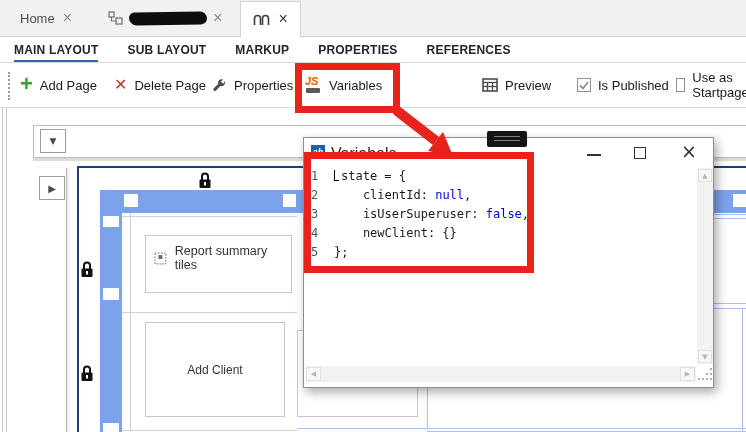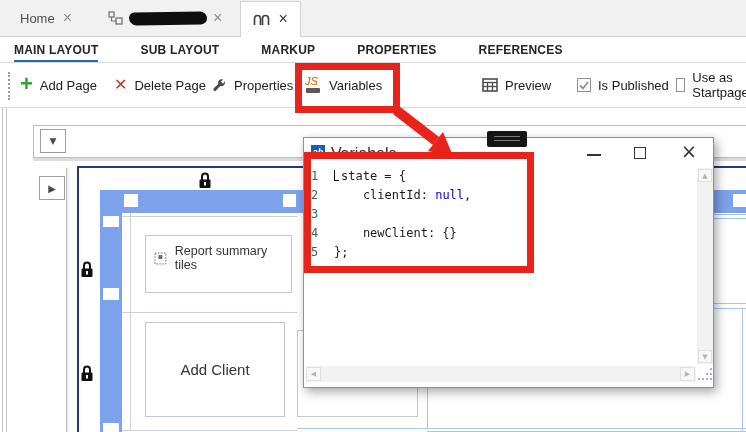--- a/index.html
+++ b/index.html
@@ -12,54 +12,54 @@
   .tab { display:flex; align-items:center; gap:8px; font-size:13px; color:#4d4d4d; padding:0 10px; height:36px; cursor:default; }
   .tab .x { color:#8d8d8d; font-size:16px; line-height:1; }
   .tab.first { margin-left:10px; }
   .tab.redacted { margin-left:16px; gap:6px; }
   .scribble { width:78px; height:13px; background:#0e0e0e; border-radius:6px 8px 7px 9px; transform:rotate(-1deg); }
   .tab.active { background:#fff; border:1px solid #d2d2d2; border-bottom:none; height:36px; margin-top:1px; z-index:2; color:#2e78c4; margin-left:8px; padding:0 12px; }
   .tab.active .x { color:#3b3b3b; }
   .booksvg, .sitemapsvg { display:block; }
 
   
-  .ribbon { position:absolute; left:0; top:37px; width:746px; height:25px; background:#fff; display:flex; align-items:flex-start; padding:6px 0 0 14px; gap:42px; }
+  .ribbon { position:absolute; left:0; top:37px; width:746px; height:25px; background:#fff; display:flex; align-items:flex-start; padding:6px 0 0 14px; gap:29px; }
   .rtab { font-size:12px; font-weight:700; color:#242424; letter-spacing:.2px; padding-bottom:3px; }
   .rtab.active { border-bottom:3px solid #2a66ad; }
 
   
   .toolbar { position:absolute; left:0; top:62px; width:746px; height:46px; background:#fff; border-top:1px solid #dadada; border-bottom:1px solid #dadada; }
   .grip { position:absolute; left:8px; top:9px; height:28px; width:0; border-left:2px dotted #9a9a9a; }
   .titem { position:absolute; top:0; height:44px; display:flex; align-items:center; gap:7px; font-size:13px; color:#1b1b1b; }
   .cbox { width:14px; height:14px; background:#fff; border:1px solid #8f8f8f; display:flex; align-items:center; justify-content:center; }
   .plus-ic { font-size:22px; font-weight:700; color:#35a42c; line-height:1; margin-top:-3px; }
   .delx-ic { font-size:16px; font-weight:700; color:#bb3626; line-height:1; }
   .js-ic { width:17px; height:16px; position:relative; }
   .js-ic .base { position:absolute; left:1px; bottom:0; width:14px; height:5px; background:#5a5a5a; border-radius:1px; }
-  .js-ic .txt { position:absolute; left:0; top:-2px; font-size:11px; font-weight:400; font-style:italic; color:#e07c1f; text-shadow:0 0 0 #e07c1f; }
+  .js-ic .txt { position:absolute; left:0; top:-2px; font-size:11px; font-weight:700; font-style:italic; color:#e07c1f; text-shadow:0 0 0 #e07c1f; }
 
   
   .vline1 { position:absolute; left:2px; top:108px; width:0; height:324px; border-left:1px solid #c6c6c6; }
   .vline2 { position:absolute; left:6px; top:108px; width:0; height:324px; border-left:1px solid #c6c6c6; }
   .dropbar { position:absolute; left:33px; top:125px; width:713px; height:33px; background:#fff; border:1px solid #bcbcbc; border-right:none; }
   .dropbar-shadow { position:absolute; left:33px; top:158px; width:713px; height:3px; background:#dcdcdc; }
   .sqbtn { position:absolute; width:26px; height:24px; background:#fff; border:1px solid #9d9d9d; display:flex; align-items:center; justify-content:center; font-family:"DejaVu Sans",sans-serif; color:#4a4a4a; }
   .leftstrip { position:absolute; left:33px; top:168px; width:34px; height:264px; background:#fff; border-right:1px solid #b9b9b9; box-shadow:2px 0 2px rgba(0,0,0,.08); }
 
   
   .canvas { position:absolute; left:77px; top:166px; width:669px; height:266px; background:#fff; border-top:2px solid #1e3e74; border-left:2px solid #1e3e74; }
   .layer { position:absolute; left:0; top:0; width:746px; height:432px; pointer-events:none; }
   .layer > * { pointer-events:auto; }
   .bluebar { background:#7da2ec; position:absolute; }
   .handle { position:absolute; background:#fff; }
   .gline { position:absolute; background:#ccd0d8; }
   .bline { position:absolute; background:#a9c2f0; }
   .wbox { position:absolute; border:1px solid #c3c6cf; background:#fff; font-size:12.5px; color:#333; }
   .wbox .inner { display:flex; align-items:center; gap:8px; padding:8px 0 0 8px; }
-  .wbox.center { display:flex; align-items:center; justify-content:center; font-size:15px; }
+  .wbox.center { display:flex; align-items:center; justify-content:center; font-size:12px; }
 
   
   .dialog { position:absolute; left:303px; top:137px; width:411px; height:251px; background:#fff; border:1px solid #8f8f8f; box-shadow:3px 4px 10px rgba(0,0,0,.35); z-index:10; }
   .dlg-title { position:absolute; left:0; top:0; width:100%; height:27px; background:#fff; }
   .dlg-ic { position:absolute; left:7px; top:7px; width:14px; height:14px; background:#1263b1; color:#fff; font-size:9px; font-weight:700; font-style:italic; display:flex; align-items:center; justify-content:center; }
   .dlg-text { position:absolute; left:27px; top:7px; font-size:16px; color:#2c2c2c; }
   .dlg-min { position:absolute; left:283px; top:16px; width:14px; height:2px; background:#333; }
   .dlg-max { position:absolute; left:330px; top:9px; width:12px; height:12px; border:1.5px solid #333; background:#fff; }
   .dlg-close { position:absolute; left:374px; top:2px; width:22px; height:22px; font-size:19px; color:#333; text-align:center; line-height:22px; font-family:"DejaVu Sans",sans-serif; }
   .editor { position:absolute; left:0; top:28px; width:392px; height:198px; background:#fff; font-family:"DejaVu Sans Mono","Liberation Mono",monospace; font-size:12px; }
@@ -231,21 +231,21 @@
     <span class="dlg-ic">ab</span>
     <span class="dlg-text">Variabels</span>
     <span class="dlg-min"></span>
     <span class="dlg-max"></span>
     <span class="dlg-close">×</span>
   </div>
   <span class="indent-guide"></span>
   <div class="editor" id="editor-lines">
       <div class="code-row"><span class="ln">1</span><span class="codetxt"><span class="caret"></span><span>state = {</span></span></div>
       <div class="code-row"><span class="ln">2</span><span class="codetxt"><span>    clientId: </span><span class="kw">null</span><span>,</span></span></div>
-      <div class="code-row"><span class="ln">3</span></div>
+      <div class="code-row"><span class="ln">3</span><span class="codetxt"><span>    isUserSuperuser: </span><span class="kw">false</span><span>,</span></span></div>
       <div class="code-row"><span class="ln">4</span><span class="codetxt"><span>    newClient: {}</span></span></div>
       <div class="code-row"><span class="ln">5</span><span class="codetxt"><span>};</span></span></div>
     </div>
   <div class="vscroll">
     <span class="sbtn" style="left:1px; top:1px; width:14px; height:13px;">▲</span>
     <span class="sbtn" style="left:1px; top:182px; width:14px; height:13px;">▼</span>
   </div>
   <div class="hscroll">
     <span class="sbtn" style="left:0; top:1px; width:15px; height:14px;">◀</span>
     <span class="sbtn" style="left:374px; top:1px; width:15px; height:14px;">▶</span>

